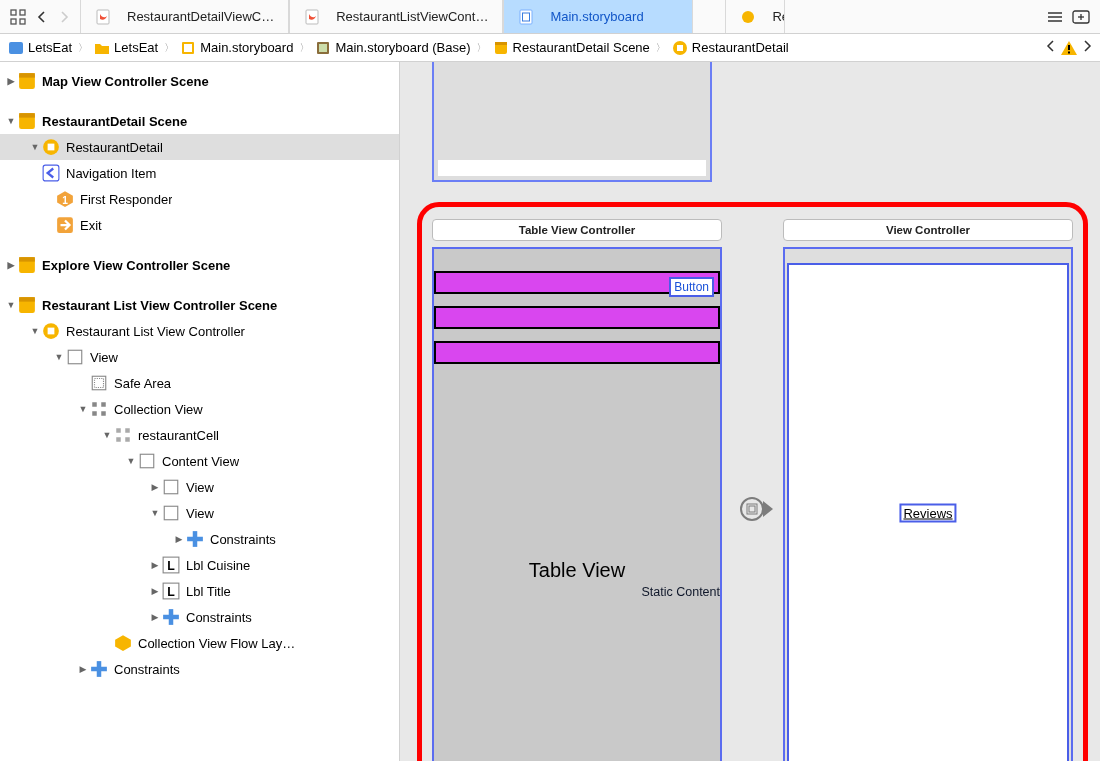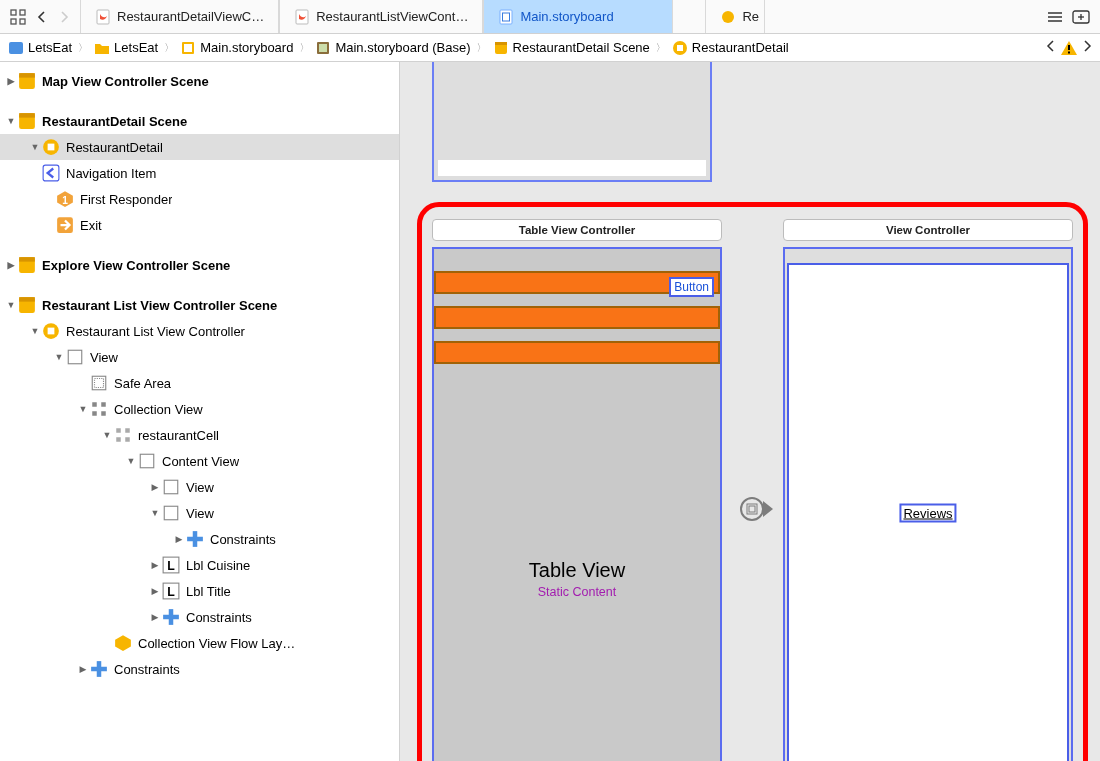--- a/index.html
+++ b/index.html
@@ -2,21 +2,21 @@
 <html><head>
 <meta charset="utf-8">
 <style>
   * { box-sizing: border-box; margin: 0; padding: 0; }
   body { font-family: -apple-system, "Helvetica Neue", Arial, sans-serif; font-size: 13px; color: #000; background: #fff; width: 1100px; height: 761px; overflow: hidden; }
   
   
   .tabbar { display:flex; align-items:stretch; height:34px; border-bottom:1px solid #d1d1d1; background:#fafafa;}
   .tb-ctrl { display:flex; align-items:center; padding:0 10px; gap:10px; color:#555;}
   .tb-ctrl svg, .tb-right svg { display:block; }
-  .tab { display:flex; align-items:center; gap:6px; padding:0 14px; border-left:1px solid #d9d9d9; border-right:1px solid #d9d9d9; color:#222; max-width:300px; white-space:nowrap; overflow:hidden; text-overflow:ellipsis; cursor:default; background:#fafafa;}
+  .tab { display:flex; align-items:center; gap:16px; padding:0 14px; border-left:1px solid #d9d9d9; border-right:1px solid #d9d9d9; color:#222; max-width:300px; white-space:nowrap; overflow:hidden; text-overflow:ellipsis; cursor:default; background:#fafafa;}
   .tab.active { background:#b7dcff; color:#1156c8; }
   .tab .ticon { width:16px; height:16px; flex:0 0 16px; }
   .tb-right { margin-left:auto; display:flex; align-items:center; gap:8px; padding:0 10px; color:#444; }
   
   
   .crumbs { display:flex; align-items:center; height:28px; border-bottom:1px solid #d1d1d1; background:#fff; padding:0 8px; gap:4px; white-space:nowrap; }
   .crumb { display:flex; align-items:center; gap:4px; font-size:13px; }
   .chev { color:#888; font-size:10px; margin:0 2px; }
   .crumbs-tail { margin-left:auto; display:flex; align-items:center; gap:4px; }
   .cicon { width:16px; height:16px; flex:0 0 16px; }
@@ -41,28 +41,28 @@
   
   .red-box { position:absolute; left:17px; top:140px; right:12px; height:580px; border:5px solid #ff0000; border-radius:22px; }
   
   .vc { position:absolute; top:12px; width:290px; }
   .vc.left { left:10px;}
   .vc.right { right:10px;}
   .vc-title { background:#fff; border:1px solid #bcbcbc; border-radius:4px; height:22px; display:flex; align-items:center; justify-content:center; font-size:11.5px; font-weight:600; color:#222;}
   .vc-body { margin-top:6px; background:#dedede; border:2px solid #5b6cf0; height:520px; position:relative;}
   .vc-body.scroll { background:#c9c9c9;}
   
-  .tv-cell { position:absolute; left:0; right:0; height:23px; background:#f97316; border:2px solid #a16207;}
+  .tv-cell { position:absolute; left:0; right:0; height:23px; background:#d946ef; border:2px solid #000000;}
   .tv-cell.c1 { top:22px;}
   .tv-cell.c2 { top:57px;}
   .tv-cell.c3 { top:92px;}
   .tv-btn { position:absolute; right:4px; top:4px; border:2px solid #4a5ee8; padding:1px 3px; font-size:12px; color:#1a52d8; background:#fff;}
   
   .tv-label-main { position:absolute; left:0; right:0; top:310px; text-align:center; font-size:20px; color:#000000; font-weight:400;}
-  .tv-label-sub { position:absolute; left:0; right:0; top:336px; text-align:center; font-size:12.5px; color:#a21caf;}
+  .tv-label-sub { position:absolute; left:0; right:0; top:336px; text-align:right; font-size:12.5px; color:#0f172a;}
   
   .rv-inner { position:absolute; left:2px; right:2px; top:14px; bottom:2px; background:#fff; border:2px solid #4a5ee8;}
   .rv-label { position:absolute; left:50%; top:50%; transform:translate(-50%,-50%); border:2px solid #4a5ee8; padding:0 2px; font-size:13px; text-decoration:underline; color:#000; background:#fff;}
   
   .segue { position:absolute; left:318px; top:290px; width:36px; display:flex; align-items:center; }
   .segue-circ { width:24px; height:24px; border:2px solid #7c7c7c; border-radius:50%; display:flex; align-items:center; justify-content:center; background:#e8e8e8;}
   .segue-arrow { width:0; height:0; border-top:8px solid transparent; border-bottom:8px solid transparent; border-left:10px solid #7c7c7c; margin-left:-1px;}
   
   .warn { fill:#f7b500;}
 </style>

